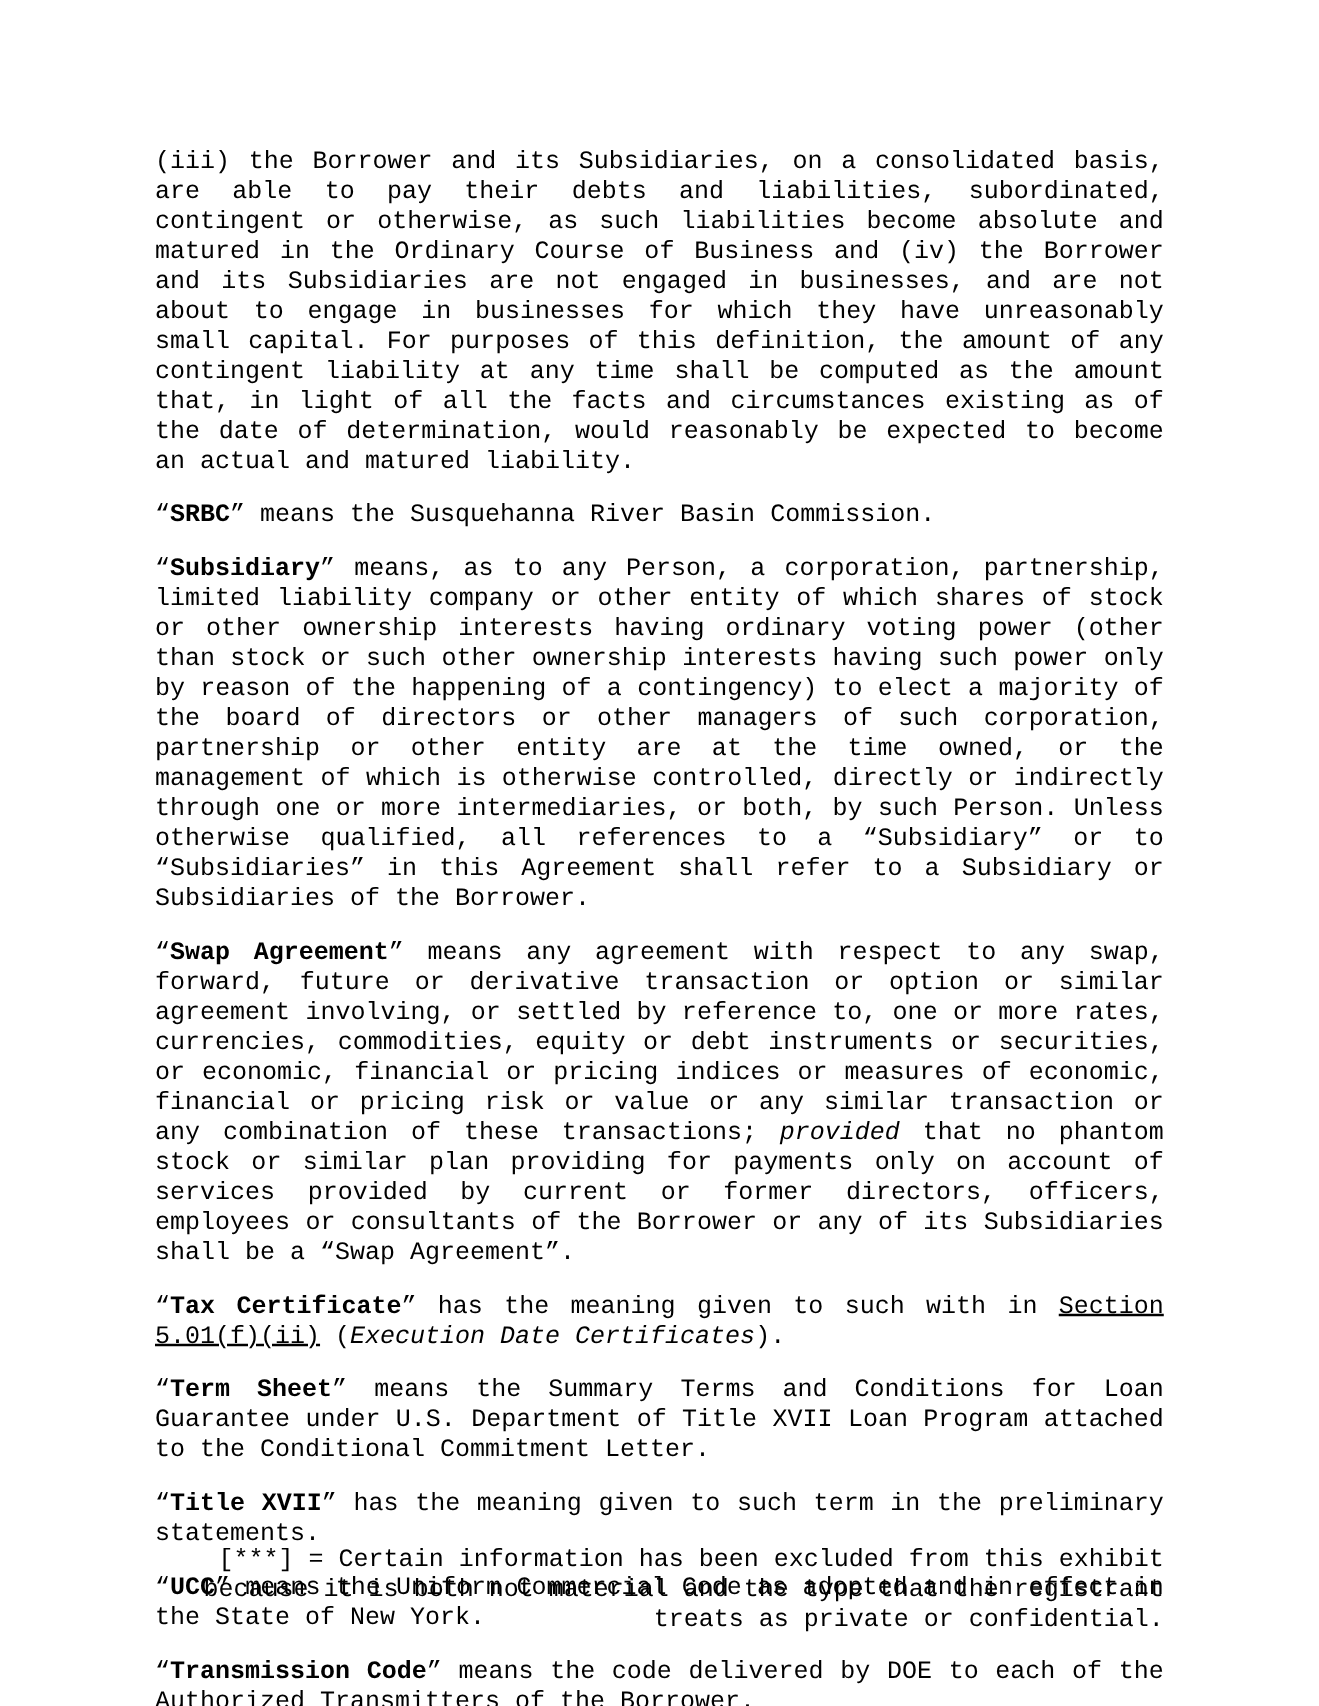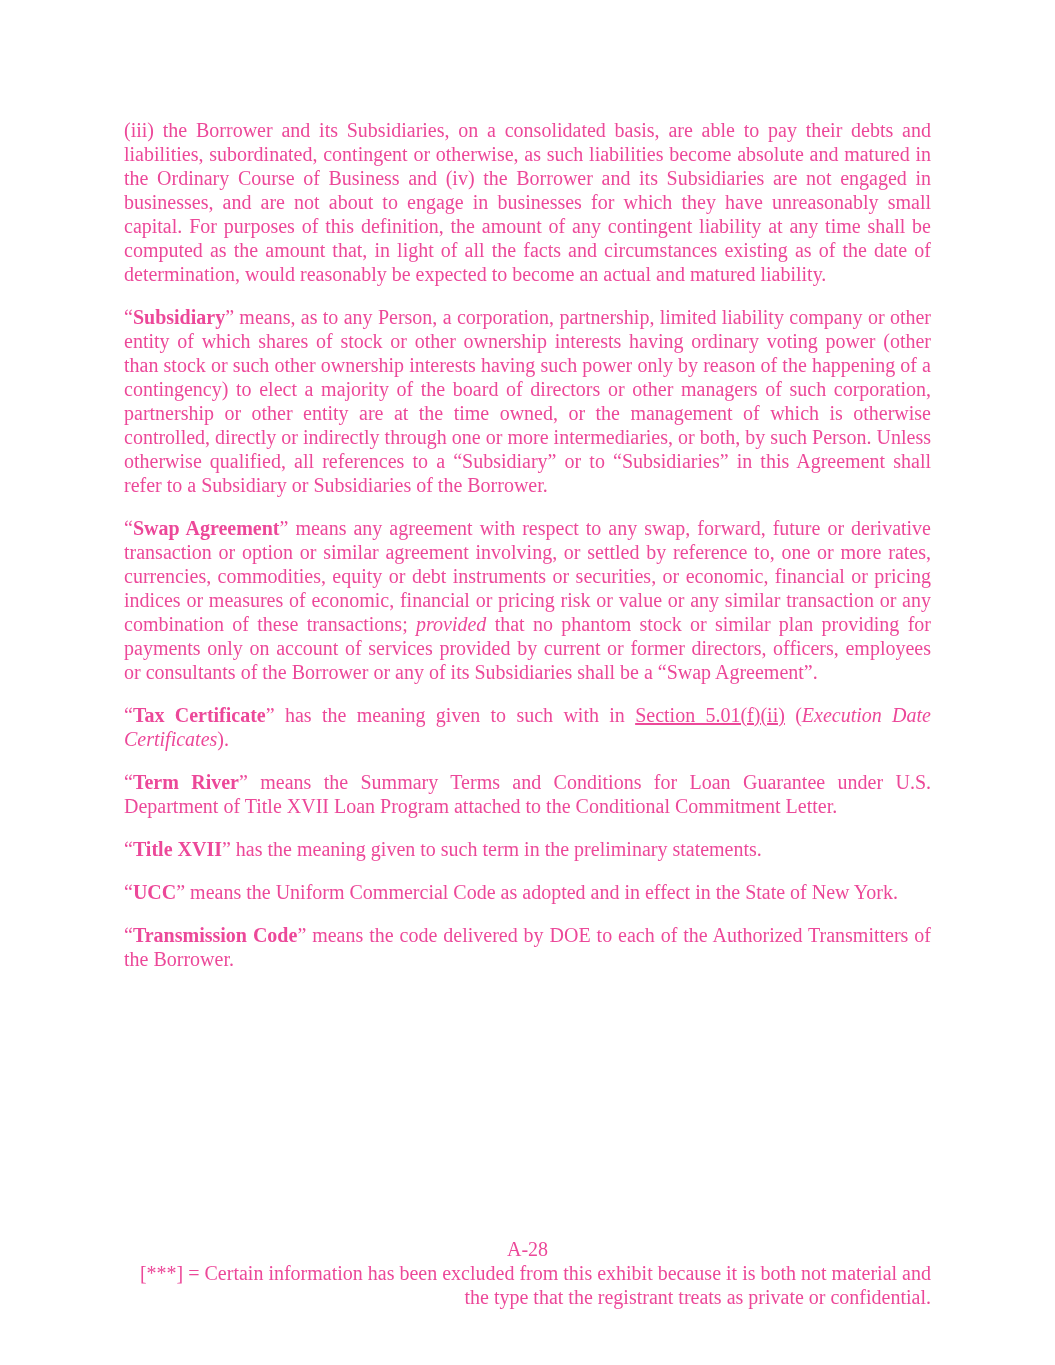--- a/index.html
+++ b/index.html
@@ -5,22 +5,22 @@
   html, body {
     margin: 0;
     padding: 0;
     background: #ffffff;
   }
   .page {
     position: relative;
     width: 1055px;
     height: 1365px;
     background: #ffffff;
-    color: #ec4899;
-    font-family: Liberation Serif, serif;
+    color: #000000;
+    font-family: Liberation Mono, monospace;
     font-size: 20px;
     line-height: 24px;
     overflow: hidden;
   }
   .content {
     position: absolute;
     top: 118px;
     left: 124px;
     right: 124px;
   }
@@ -43,25 +43,25 @@
   .footnote {
     text-align: right;
   }
 </style>
 </head>
 <body>
 
 <div class="page">
   <div class="content" id="doc-body">
       <p class="para"><span>(iii) the Borrower and its Subsidiaries, on a consolidated basis, are able to pay their debts and liabilities, subordinated, contingent or otherwise, as such liabilities become absolute and matured in the Ordinary Course of Business and (iv) the Borrower and its Subsidiaries are not engaged in businesses, and are not about to engage in businesses for which they have unreasonably small capital. For purposes of this definition, the amount of any contingent liability at any time shall be computed as the amount that, in light of all the facts and circumstances existing as of the date of determination, would reasonably be expected to become an actual and matured liability.</span></p>
+      <p class="para"><span>“</span><span class="b">SRBC</span><span>” means the Susquehanna River Basin Commission.</span></p>
       <p class="para"><span>“</span><span class="b">Subsidiary</span><span>” means, as to any Person, a corporation, partnership, limited liability company or other entity of which shares of stock or other ownership interests having ordinary voting power (other than stock or such other ownership interests having such power only by reason of the happening of a contingency) to elect a majority of the board of directors or other managers of such corporation, partnership or other entity are at the time owned, or the management of which is otherwise controlled, directly or indirectly through one or more intermediaries, or both, by such Person. Unless otherwise qualified, all references to a “Subsidiary” or to “Subsidiaries” in this Agreement shall refer to a Subsidiary or Subsidiaries of the Borrower.</span></p>
       <p class="para"><span>“</span><span class="b">Swap Agreement</span><span>” means any agreement with respect to any swap, forward, future or derivative transaction or option or similar agreement involving, or settled by reference to, one or more rates, currencies, commodities, equity or debt instruments or securities, or economic, financial or pricing indices or measures of economic, financial or pricing risk or value or any similar transaction or any combination of these transactions; </span><span class="i">provided</span><span> that no phantom stock or similar plan providing for payments only on account of services provided by current or former directors, officers, employees or consultants of the Borrower or any of its Subsidiaries shall be a “Swap Agreement”.</span></p>
       <p class="para"><span>“</span><span class="b">Tax Certificate</span><span>” has the meaning given to such with in </span><span class="u">Section 5.01(f)(ii)</span><span> (</span><span class="i">Execution Date Certificates</span><span>).</span></p>
-      <p class="para"><span>“</span><span class="b">Term River</span><span>” means the Summary Terms and Conditions for Loan Guarantee under U.S. Department of Title XVII Loan Program attached to the Conditional Commitment Letter.</span></p>
+      <p class="para"><span>“</span><span class="b">Term Sheet</span><span>” means the Summary Terms and Conditions for Loan Guarantee under U.S. Department of Title XVII Loan Program attached to the Conditional Commitment Letter.</span></p>
       <p class="para"><span>“</span><span class="b">Title XVII</span><span>” has the meaning given to such term in the preliminary statements.</span></p>
       <p class="para"><span>“</span><span class="b">UCC</span><span>” means the Uniform Commercial Code as adopted and in effect in the State of New York.</span></p>
       <p class="para"><span>“</span><span class="b">Transmission Code</span><span>” means the code delivered by DOE to each of the Authorized Transmitters of the Borrower.</span></p>
     </div>
   <div class="footer">
-    <div class="page-number">A-28</div>
     <div class="footnote">[***] = Certain information has been excluded from this exhibit because it is both not material and the type that the registrant treats as private or confidential.</div>
   </div>
 </div>
 
 </body></html>

